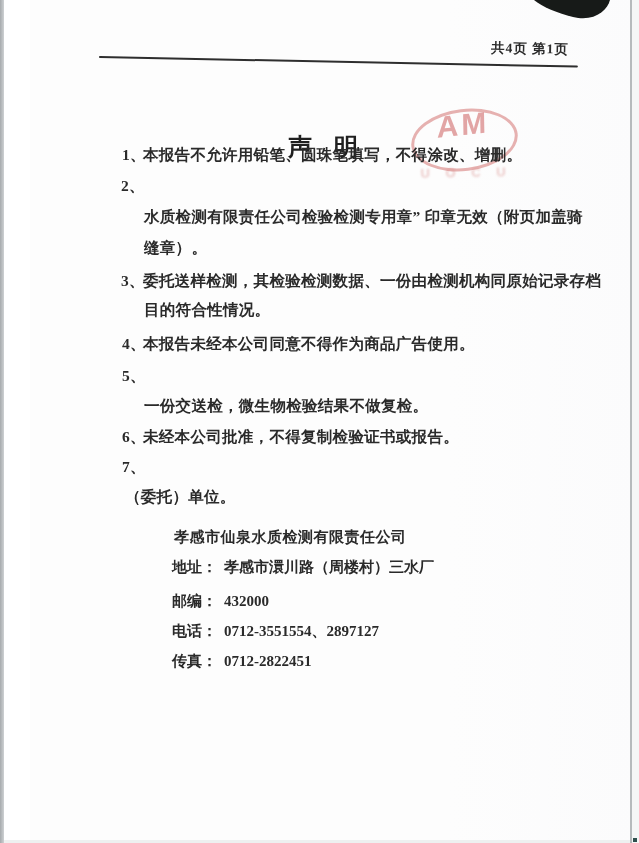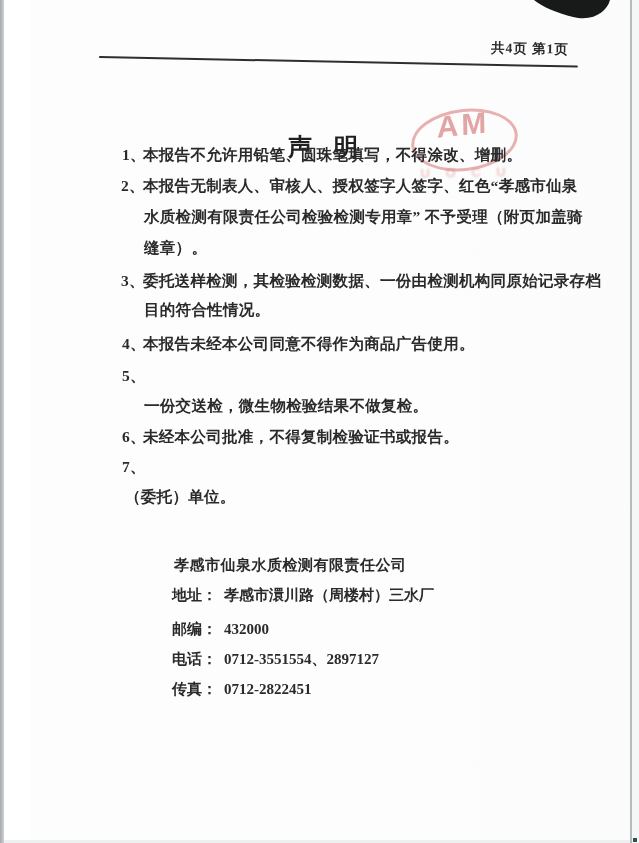--- a/index.html
+++ b/index.html
@@ -31,21 +31,21 @@
   .doc-title{
     position:absolute;left:288px;top:91px;font-size:24px;font-weight:700;
     letter-spacing:22px;white-space:nowrap;color:#1f1f1f;margin-top:40px;
   }
   
   .ln{
     position:absolute;font-size:15.5px;font-weight:600;line-height:1.15;
     letter-spacing:0.3px;white-space:nowrap;color:#2a2a2a;
   }
   
-  .co{position:absolute;font-size:15px;font-weight:600;white-space:nowrap;color:#2a2a2a;margin-top:28px;}
+  .co{position:absolute;font-size:15px;font-weight:600;white-space:nowrap;color:#2a2a2a;}
   .co-name{font-weight:700;letter-spacing:0.5px;}
   .co .val{margin-left:7px;text-align:center;}
   
   .stamp-ellipse{
     position:absolute;left:411px;top:109px;width:101px;height:56px;
     border:3px solid rgba(211,115,113,0.55);border-radius:50%;
     transform:rotate(-7deg);
   }
   .stamp-letters{
     position:absolute;left:423px;top:108px;width:80px;text-align:center;
@@ -81,22 +81,21 @@
   <div class="stamp-ellipse"></div>
   <div class="stamp-letters">AM</div>
   <div class="stamp-subtext">U O C U</div>
 
   <div class="doc-title">声明</div>
 
   <div class="ln" style="left:122px;top:146px">1、</div>
   <div class="ln" style="left:143px;top:146px">本报告不允许用铅笔、圆珠笔填写，不得涂改、增删。</div>
 
   <div class="ln" style="left:121px;top:177px">2、</div>
-  <div class="ln" style="left:143px;top:177px">本报告无制表人、审核人、授权签字人签字、红色“孝感市仙泉</div>
-  <div class="ln" style="left:144px;top:208px">水质检测有限责任公司检验检测专用章” 不予受理（附页加盖骑</div>
+  <div class="ln" style="left:144px;top:208px">水质检测有限责任公司检验检测专用章” 印章无效（附页加盖骑</div>
   <div class="ln" style="left:144px;top:239px">缝章）。</div>
 
   <div class="ln" style="left:121px;top:272px">3、</div>
   <div class="ln" style="left:143px;top:272px">委托送样检测，其检验检测数据、一份由检测机构同原始记录存档</div>
   <div class="ln" style="left:144px;top:301px">目的符合性情况。</div>
 
   <div class="ln" style="left:122px;top:335px">4、</div>
   <div class="ln" style="left:143px;top:335px">本报告未经本公司同意不得作为商品广告使用。</div>
 
   <div class="ln" style="left:122px;top:367px">5、</div>

